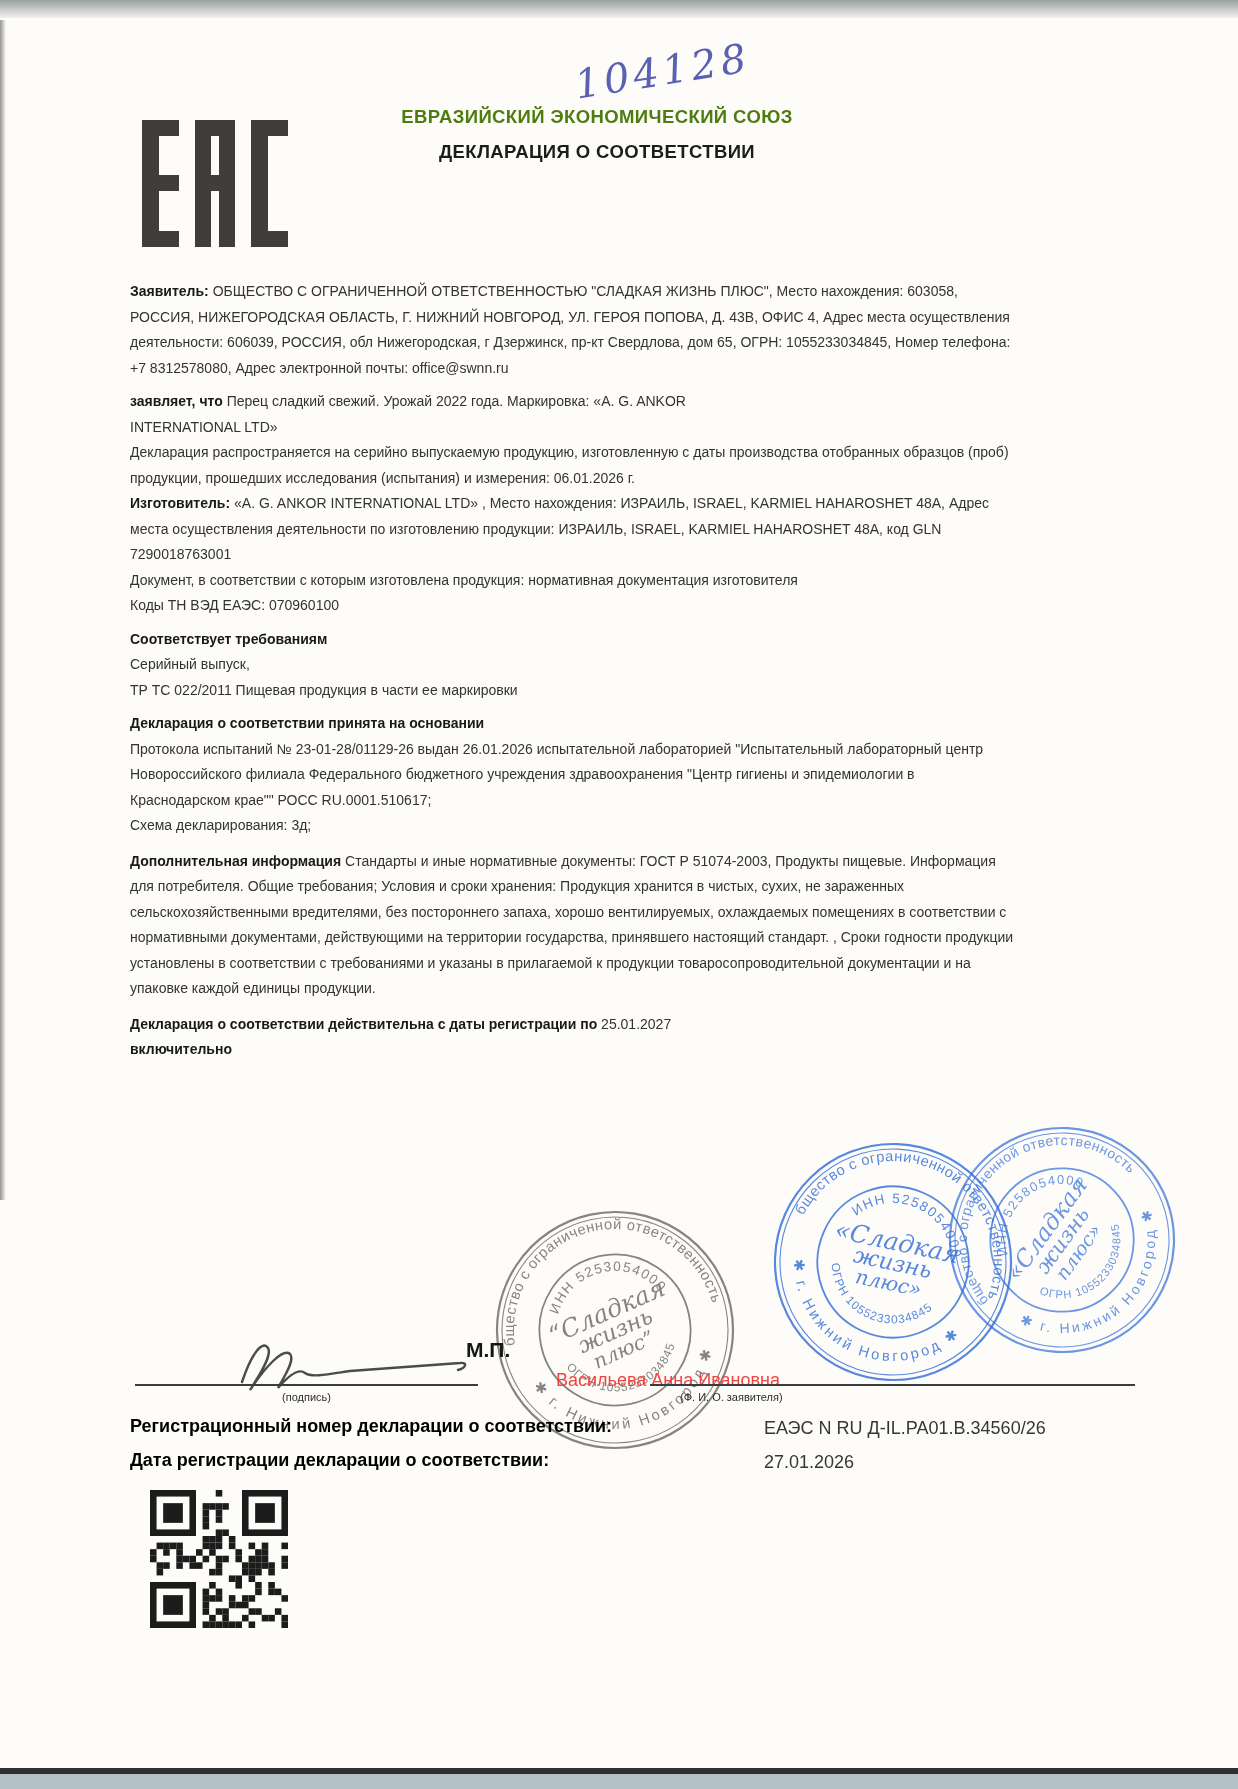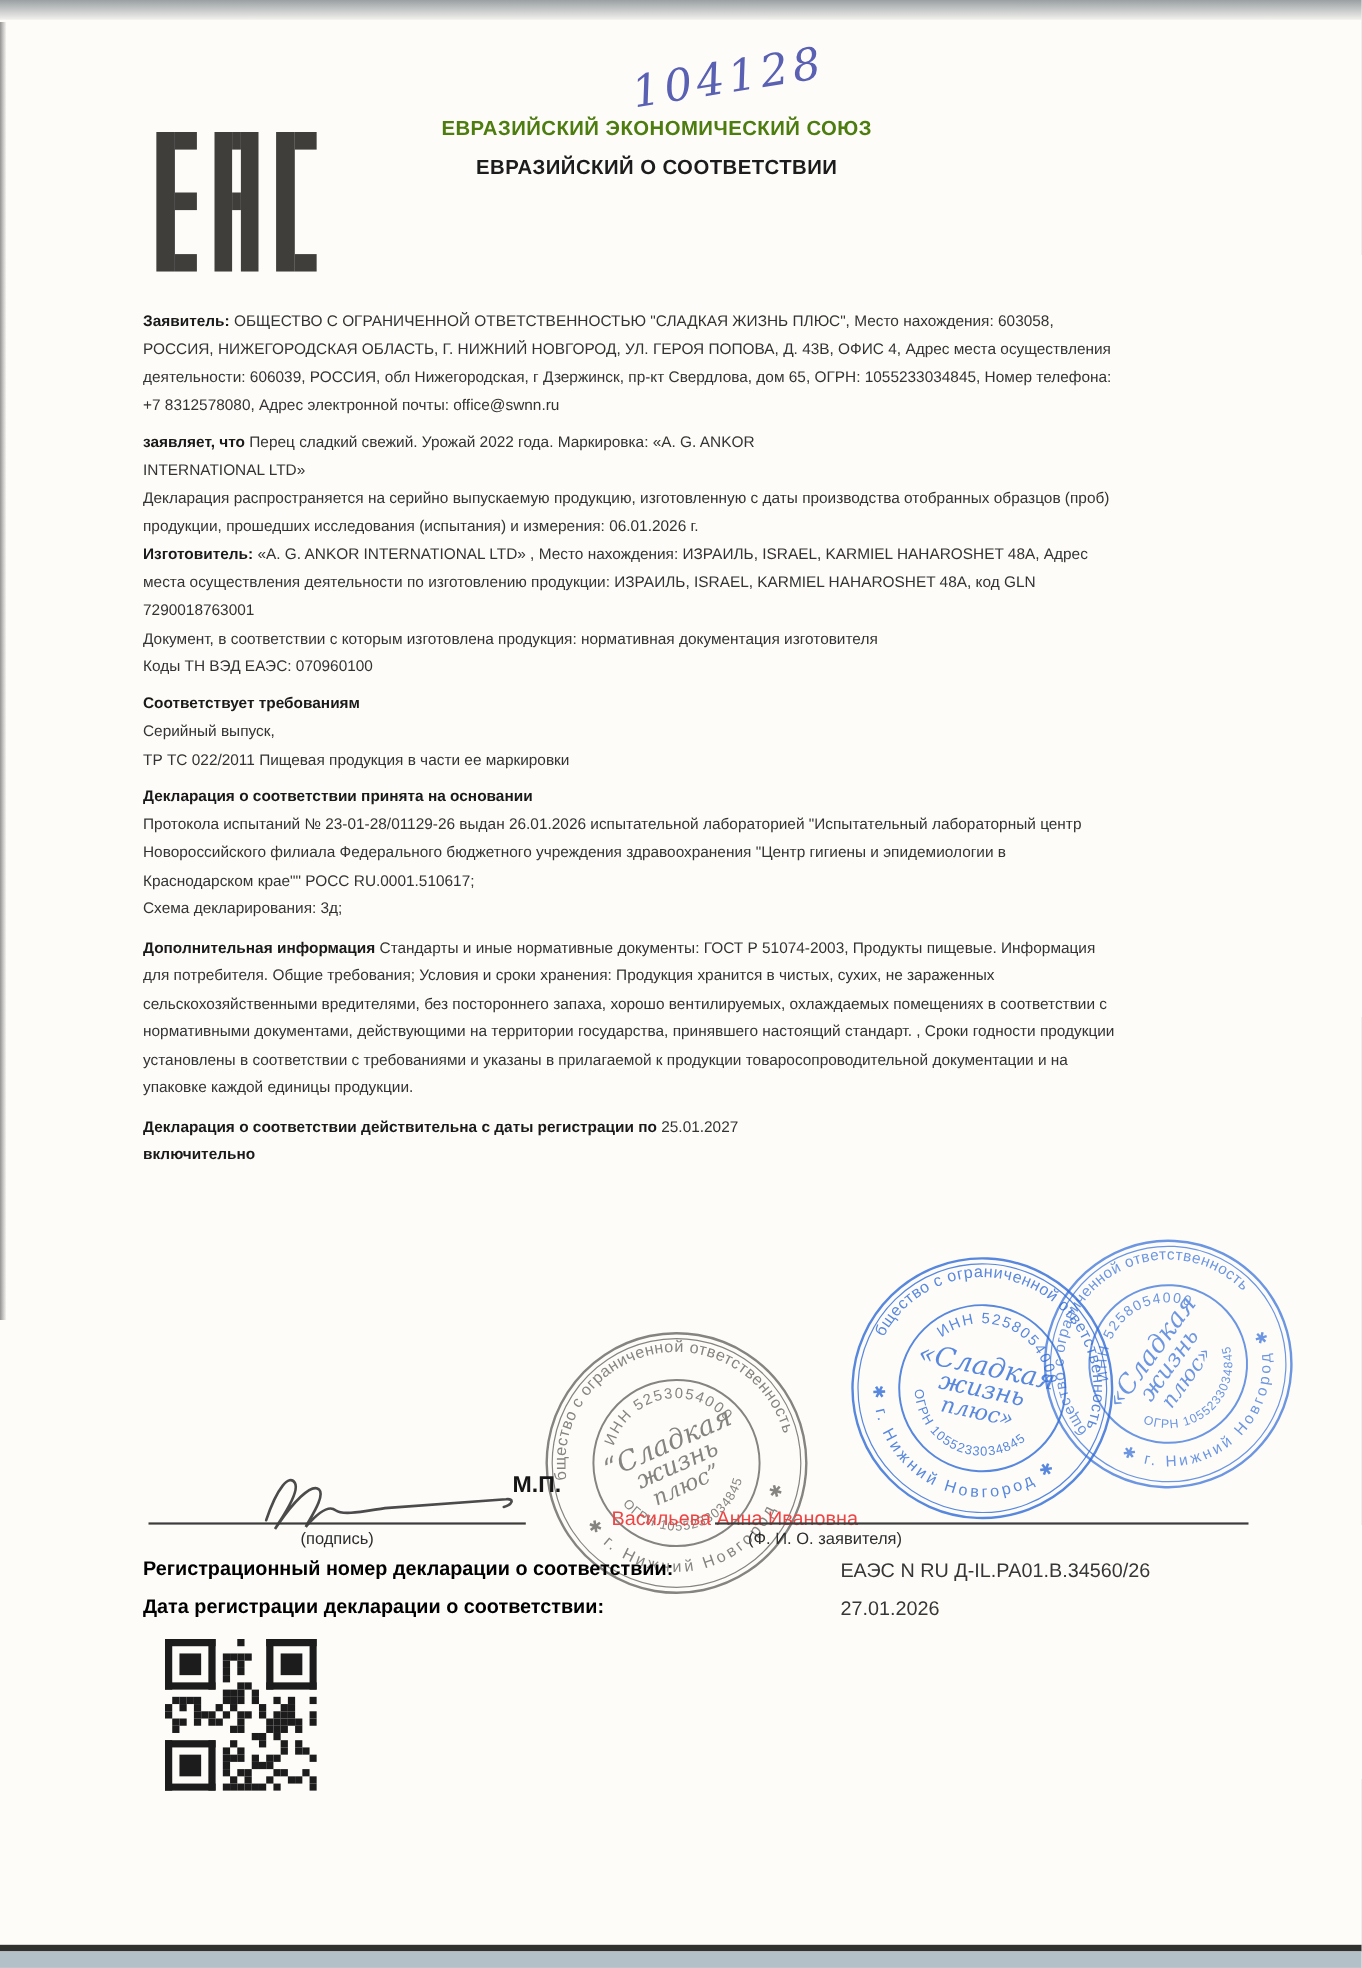--- a/index.html
+++ b/index.html
@@ -16,21 +16,21 @@
                letter-spacing:4px;color:#5a60b2;}
   .eac{position:absolute;left:142px;top:120px;}
   .title1{position:absolute;left:132px;top:106px;width:930px;text-align:center;
           font-size:18.5px;font-weight:bold;letter-spacing:.4px;color:#4d7c0f;}
   .title2{position:absolute;left:132px;top:141px;width:930px;text-align:center;
           font-size:18.5px;font-weight:bold;letter-spacing:.4px;color:#1c1c1c;}
   #doc-body{position:absolute;left:130px;top:279px;width:884px;font-size:14px;line-height:25.5px;color:#333;}
   #doc-body p{margin:0;}
   #doc-body b{color:#191919;}
   .sig-line{position:absolute;height:2px;background:#3c3c3c;}
-  .caption{position:absolute;font-size:15px;color:#2d2d2d;}
+  .caption{position:absolute;font-size:11px;color:#2d2d2d;}
   .mp{position:absolute;left:466px;top:1338px;font-size:21px;font-weight:bold;color:#161616;}
   .applicant-name{position:absolute;left:556px;top:1354px;font-size:18px;color:#ef4444;margin-top:16px;}
   .reg-label{position:absolute;left:130px;font-size:18px;font-weight:bold;color:#000000;}
   .reg-value{position:absolute;left:764px;font-size:18px;color:#363636;}
   svg.overlay{position:absolute;pointer-events:none;}
 </style>
 </head>
 <body>
 
 <div id="page">
@@ -50,21 +50,21 @@
       <rect x="77" y="0" width="16" height="127"></rect>
       <rect x="69" y="0" width="8" height="16"></rect>
       <rect x="69" y="55" width="8" height="16"></rect>
       <rect x="109" y="0" width="17" height="127"></rect>
       <rect x="126" y="0" width="20" height="16"></rect>
       <rect x="126" y="111" width="20" height="16"></rect>
     </g>
   </svg>
 
   <div class="title1">ЕВРАЗИЙСКИЙ ЭКОНОМИЧЕСКИЙ СОЮЗ</div>
-  <div class="title2">ЕВРАЗИЙСКИЙ О СООТВЕТСТВИИ</div>
+  <div class="title2">ДЕКЛАРАЦИЯ О СООТВЕТСТВИИ</div>
 
   <div id="doc-body">
       <p><b>Заявитель:</b><span> ОБЩЕСТВО С ОГРАНИЧЕННОЙ ОТВЕТСТВЕННОСТЬЮ "СЛАДКАЯ ЖИЗНЬ ПЛЮС", Место нахождения: 603058, РОССИЯ,  НИЖЕГОРОДСКАЯ ОБЛАСТЬ, Г. НИЖНИЙ НОВГОРОД, УЛ. ГЕРОЯ ПОПОВА, Д. 43В, ОФИС 4, Адрес места осуществления деятельности: 606039, РОССИЯ, обл Нижегородская, г Дзержинск, пр-кт Свердлова, дом 65, ОГРН: 1055233034845, Номер телефона: +7 8312578080, Адрес электронной почты: office@swnn.ru</span></p>
       <p style="margin-top: 8px;"><b>заявляет, что</b><span> Перец сладкий свежий. Урожай 2022 года. Маркировка: «A. G. ANKOR</span><br><span>INTERNATIONAL LTD»</span></p>
       <p><span>Декларация распространяется на серийно выпускаемую продукцию, изготовленную с даты производства отобранных образцов (проб) продукции, прошедших исследования (испытания) и измерения: 06.01.2026 г.</span></p>
       <p><b>Изготовитель:</b><span> «A. G. ANKOR INTERNATIONAL LTD» , Место нахождения: ИЗРАИЛЬ, ISRAEL, KARMIEL HAHAROSHET 48A, Адрес места осуществления деятельности по изготовлению продукции: ИЗРАИЛЬ, ISRAEL, KARMIEL HAHAROSHET 48A, код GLN 7290018763001</span></p>
       <p><span>Документ, в соответствии с которым изготовлена продукция: нормативная документация изготовителя</span></p>
       <p><span>Коды ТН ВЭД ЕАЭС: 070960100</span></p>
       <p style="margin-top: 8px;"><b>Соответствует требованиям</b></p>
       <p><span>Серийный выпуск,</span></p>

